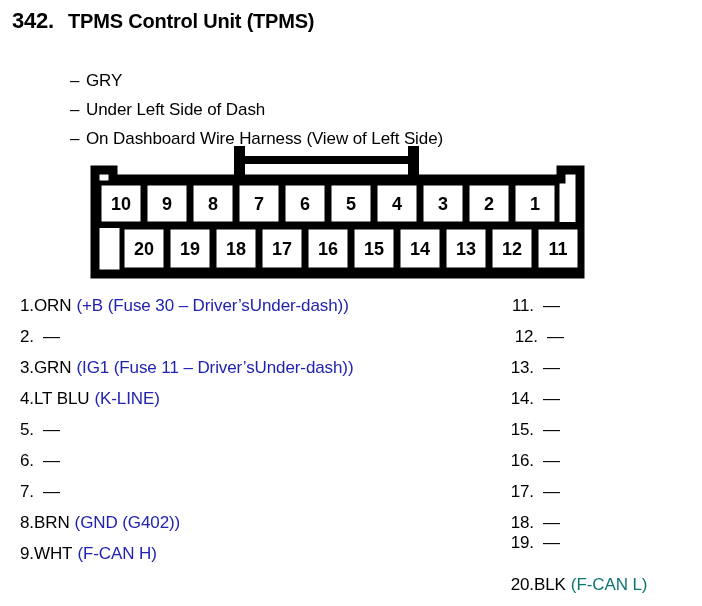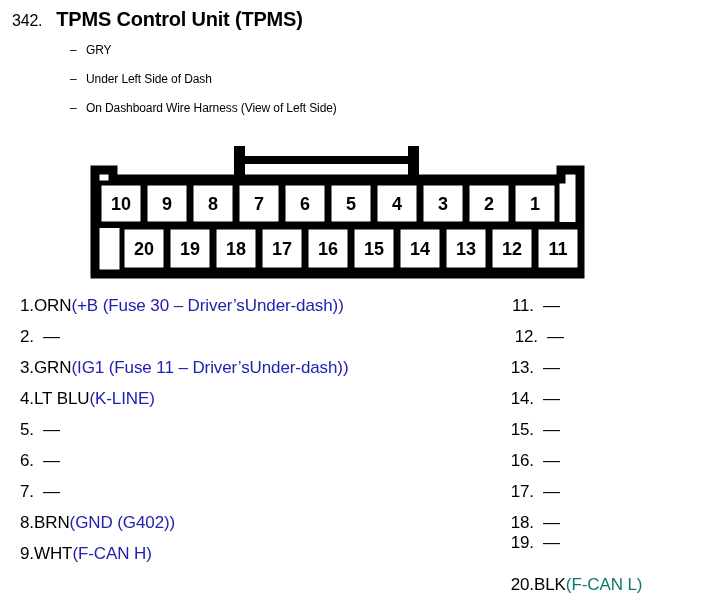--- a/index.html
+++ b/index.html
@@ -21,36 +21,37 @@
     position: absolute;
     left: 0; top: 0;
     width: 702px;
   }
   #title-row {
     position: absolute;
     left: 12px; top: 8px;
     white-space: nowrap;
   }
   .title-num {
-    font-size: 16px;
-    font-weight: normal;
+    font-size: 22px;
+    font-weight: bold;
     letter-spacing: -0.2px;
   }
   .title-text {
     font-size: 20px;
     font-weight: bold;
     margin-left: 14px;
     letter-spacing: -0.2px;
   }
   .sub-line {
     position: absolute;
     left: 70px;
-    font-size: 12px;
+    font-size: 17px;
     white-space: nowrap;
     letter-spacing: -0.1px;
+    margin-top: 28px;
   }
   .sub-dash {
     display: inline-block;
     width: 16px;
   }
   #sub-0 { top: 43px; }
   #sub-1 { top: 72px; }
   #sub-2 { top: 101px; }
 
   
@@ -84,20 +85,21 @@
     display: inline-block;
     width: 34px;
     text-align: right;
     color: #000000;
   }
   .pin-wire {
     margin-left: 0;
     color: #000000;
   }
   .pin-sig {
+    margin-left: 5px;
     color: #2222b0;
   }
   .pin-sig.bright {
     color: #0f766e;
   }
   .pin-empty {
     margin-left: 9px;
     color: #000000;
   }
 </style>

